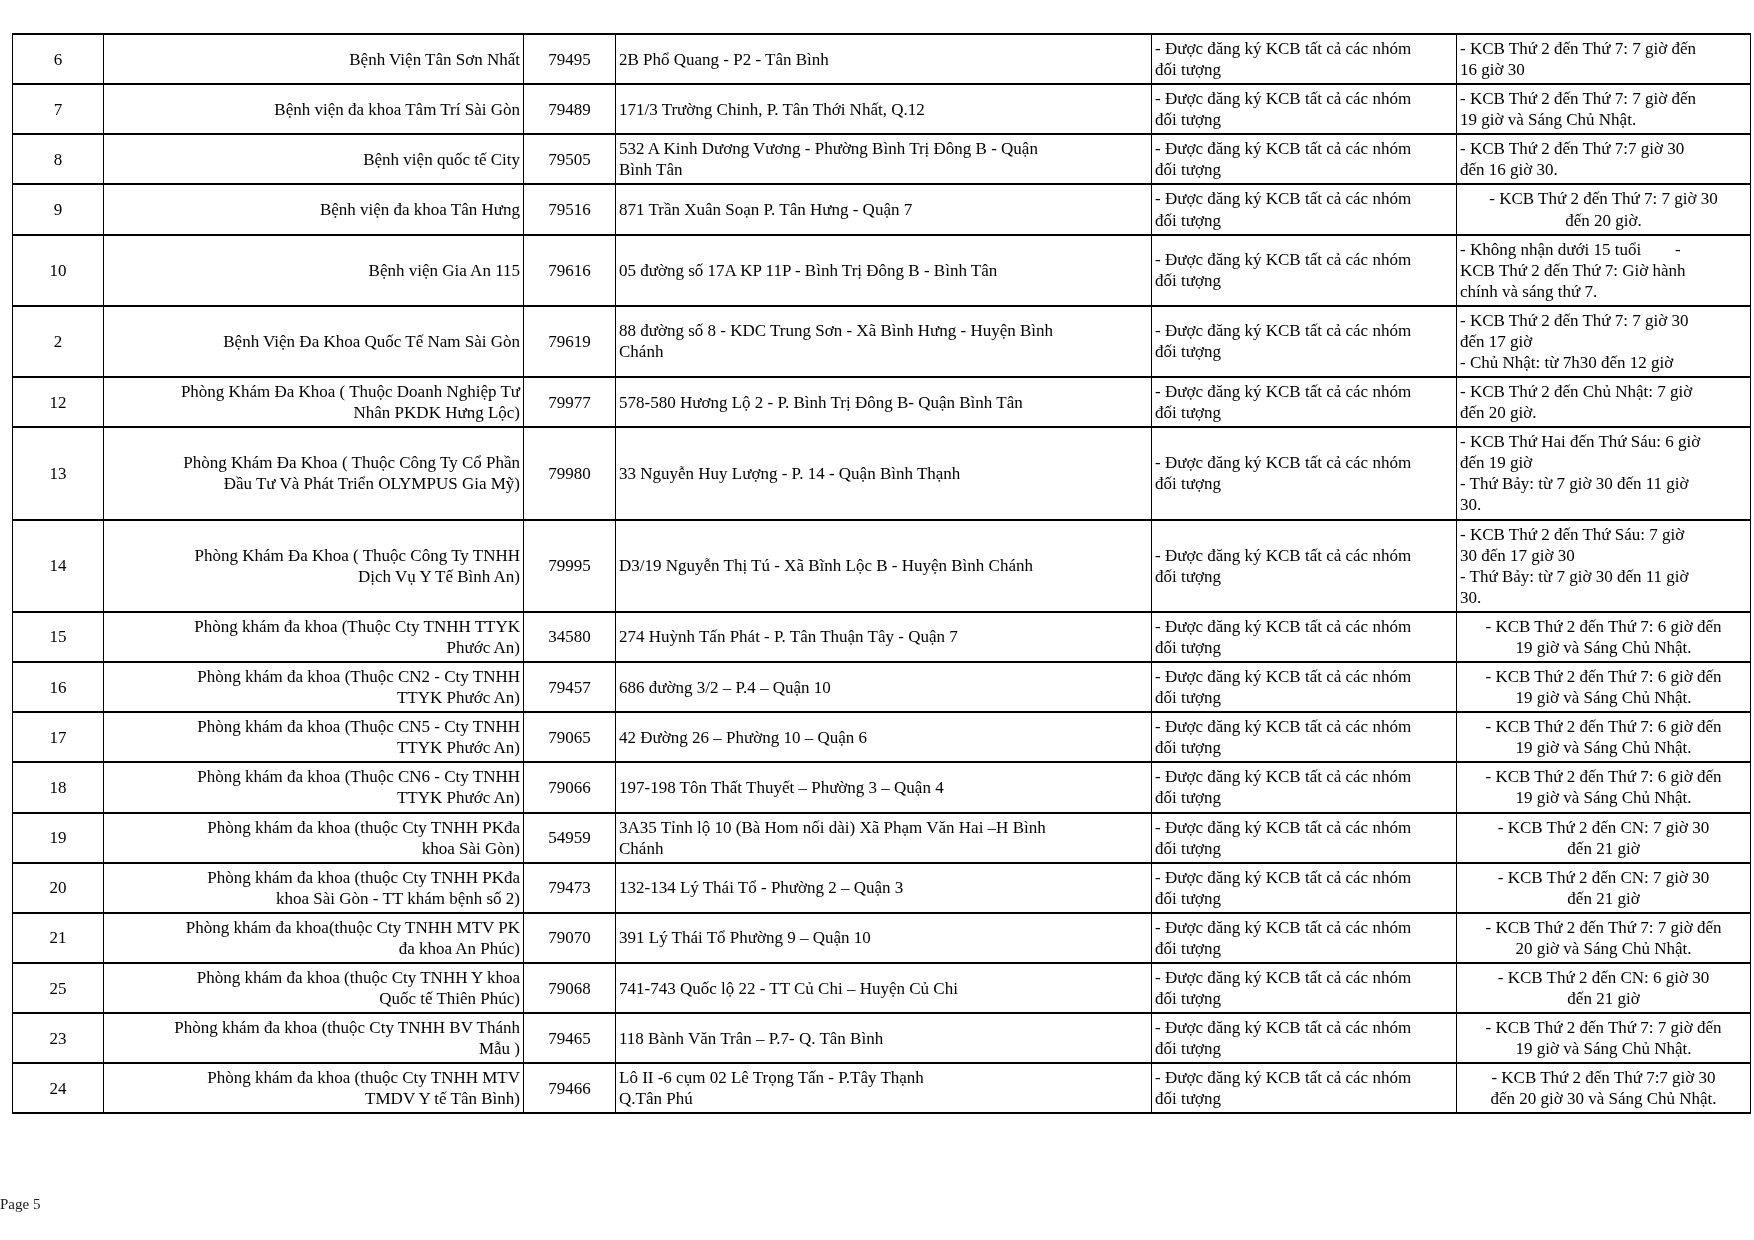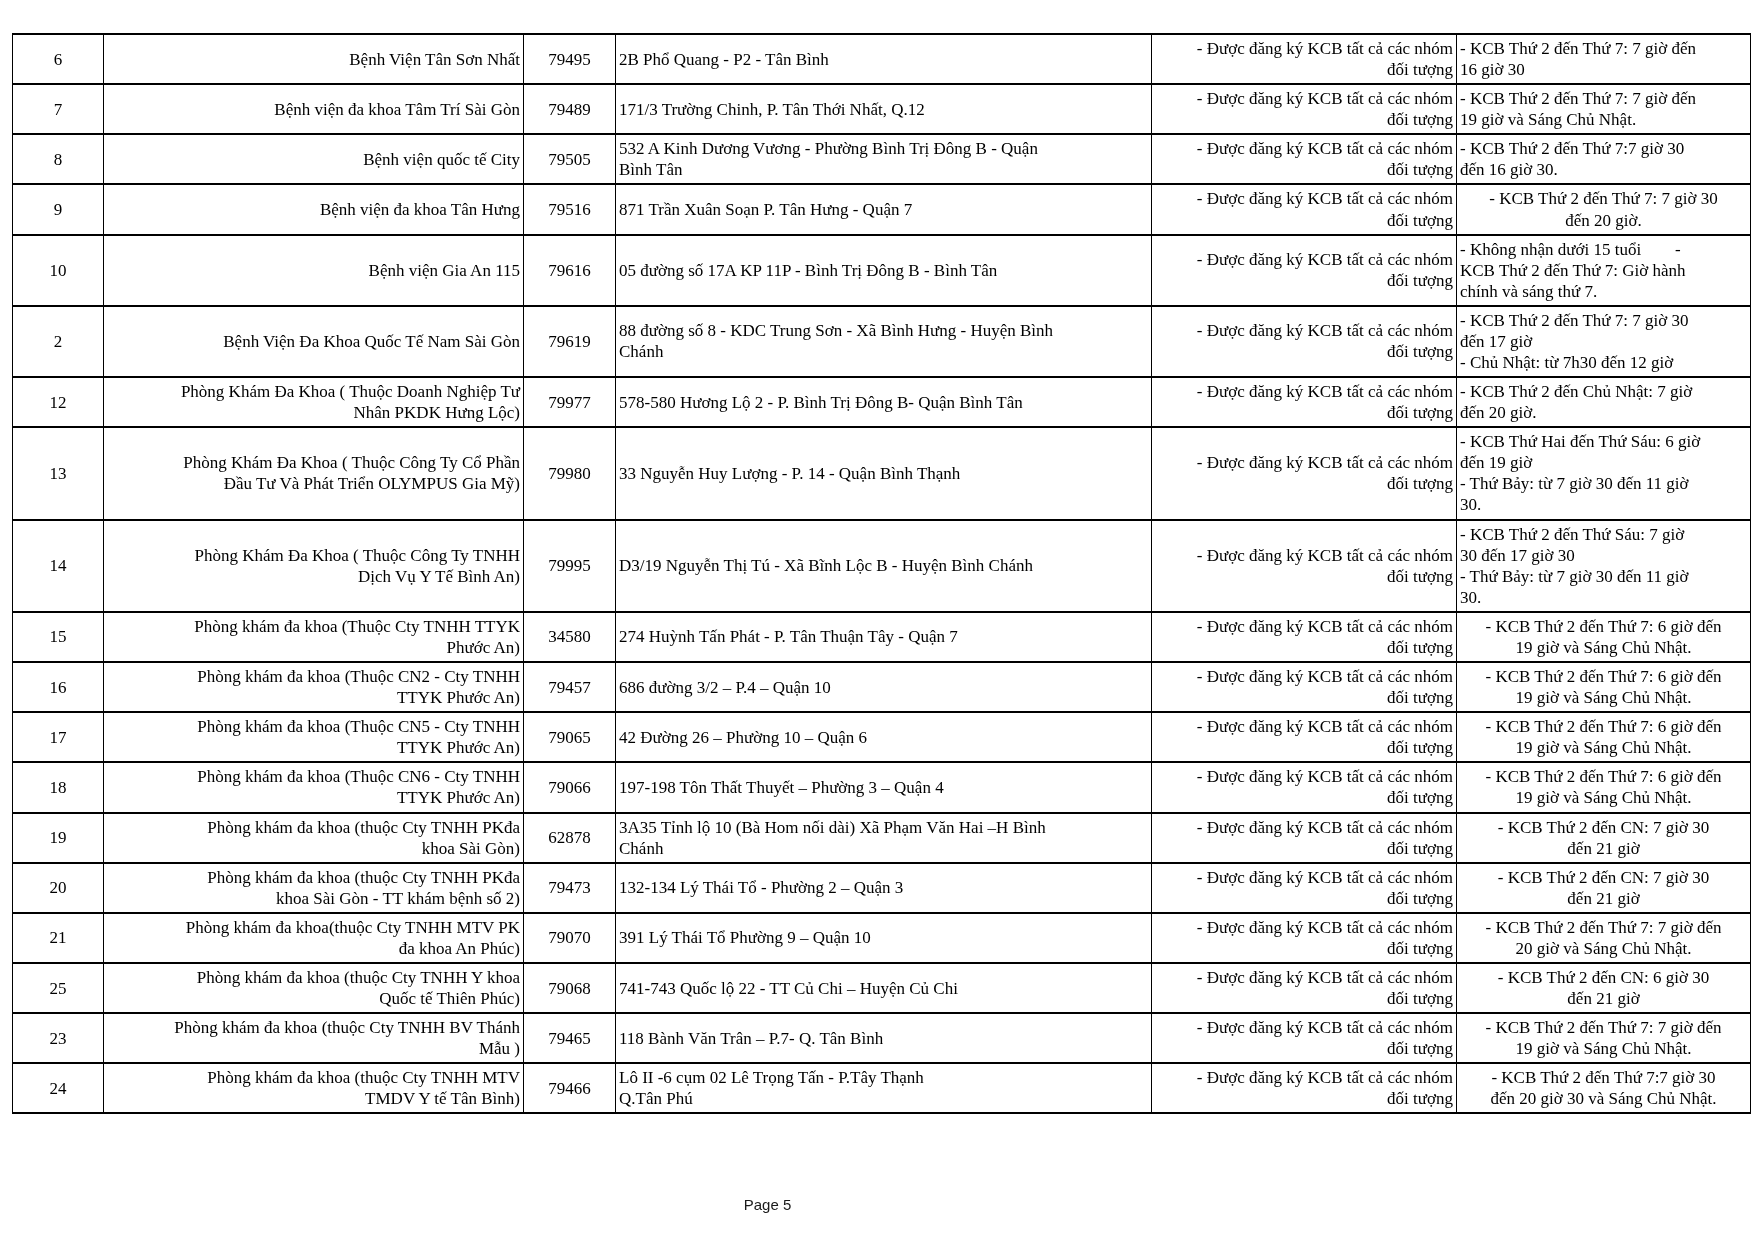--- a/index.html
+++ b/index.html
@@ -38,31 +38,30 @@
     font-size: 17px;
     line-height: 1.24;
     white-space: pre-line;
     padding: 3px 3px;
     overflow: hidden;
   }
   td.col-stt    { text-align: center; }
   td.col-name   { text-align: right; padding-left: 4px; }
   td.col-code   { text-align: center; font-family: Liberation Serif, serif; }
   td.col-address{ }
-  td.col-reg    { text-align: right; font-size: 13px; line-height: 1.35; }
+  td.col-reg    { text-align: left; font-size: 13px; line-height: 1.35; }
   td.col-hours  { }
   td.align-left   { text-align: left; }
   td.align-center { text-align: center; }
   .footer {
     position: absolute;
     top: 1196px;
     left: 0;
     width: 1535px;
-    text-align: center;
-    font-family: Liberation Sans, sans-serif;
+    font-family: Liberation Serif, serif;
     font-size: 15px;
     color: #1a1a1a;
   }
 </style>
 </head>
 <body>
 
 <div class="page">
   <div class="table-wrap">
     <table class="clinics">
@@ -217,21 +216,21 @@
             <td class="col-address">197-198 Tôn Thất Thuyết – Phường 3 – Quận 4</td>
             <td class="col-reg">- Được đăng ký KCB tất cả các nhóm
 đối tượng</td>
             <td class="col-hours align-center">- KCB Thứ 2 đến Thứ 7: 6 giờ đến
 19 giờ và Sáng Chủ Nhật.</td>
           </tr>
           <tr>
             <td class="col-stt">19</td>
             <td class="col-name">&nbsp;Phòng khám đa khoa (thuộc Cty TNHH PKđa
 khoa Sài Gòn)</td>
-            <td class="col-code">62878</td>
+            <td class="col-code">54959</td>
             <td class="col-address">3A35 Tỉnh lộ 10 (Bà Hom nối dài) Xã Phạm Văn Hai –H Bình
 Chánh</td>
             <td class="col-reg">- Được đăng ký KCB tất cả các nhóm
 đối tượng</td>
             <td class="col-hours align-center">- KCB Thứ 2 đến CN: 7 giờ 30
 đến 21 giờ</td>
           </tr>
           <tr>
             <td class="col-stt">20</td>
             <td class="col-name">&nbsp;Phòng khám đa khoa (thuộc Cty TNHH PKđa

